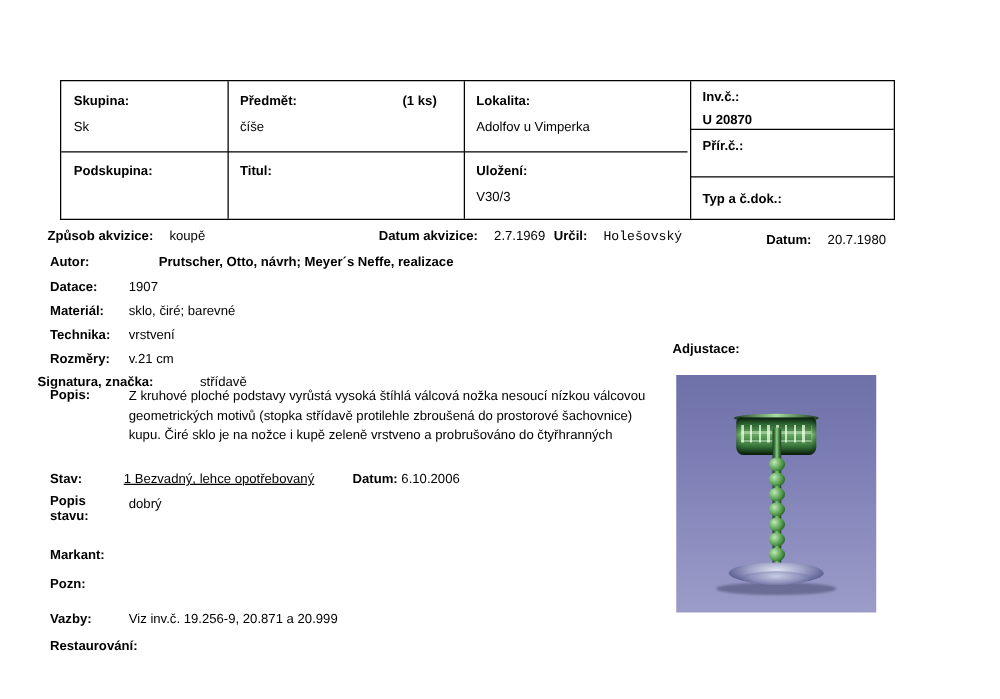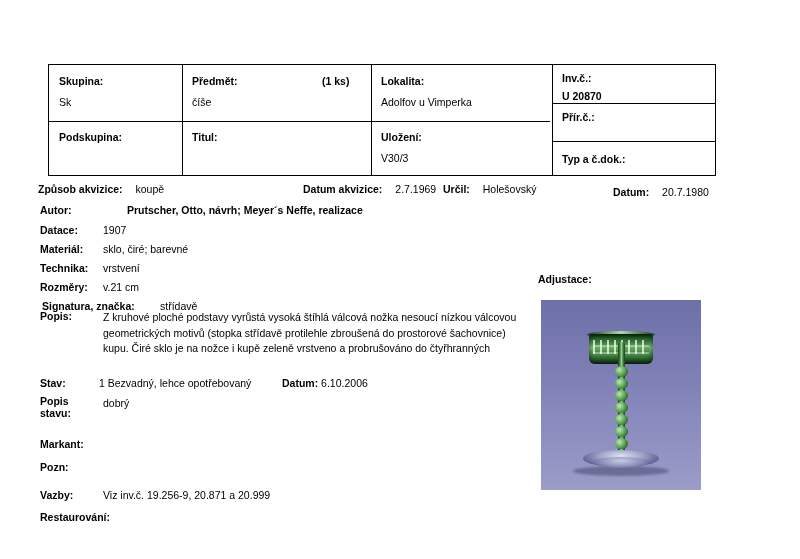--- a/index.html
+++ b/index.html
@@ -236,21 +236,21 @@
   <div class="field-row" style="left:38px; top:183px;">
     <span class="field-label">Způsob akvizice:</span>
     <span class="field-value" style="margin-left:10px;">koupě</span>
   </div>
   <div class="field-row" style="left:282px; top:183px;padding-left:21px;">
     <span class="field-label">Datum akvizice:</span>
     <span class="field-value" style="margin-left:10px;">2.7.1969</span>
   </div>
   <div class="field-row" style="left:443px; top:183px;">
     <span class="field-label">Určil:</span>
-    <span class="field-value" style="margin-left:10px;">Holešovský</span>
+    <span class="field-value" style="margin-left:10px;font-family:Liberation Mono, monospace;">Holešovský</span>
   </div>
   <div class="field-row" style="left:613px; top:186px;">
     <span class="field-label">Datum:</span>
     <span class="field-value" style="margin-left:10px;">20.7.1980</span>
   </div>
 
   <div class="field-row" style="left:40px; top:204px;">
     <span class="field-label">Autor:</span>
   </div>
   <div class="field-row bold" style="left:103px; top:204px;padding-left:24px;">Prutscher, Otto, návrh;    Meyer´s Neffe, realizace</div>
@@ -268,21 +268,21 @@
   <div class="field-row" style="left:40px; top:262px;">
     <span class="field-label">Technika:</span>
   </div>
   <div class="field-row" style="left:103px; top:262px;">vrstvení</div>
 
   <div class="field-row" style="left:40px; top:281px;">
     <span class="field-label">Rozměry:</span>
   </div>
   <div class="field-row" style="left:103px; top:281px;">v.21 cm</div>
 
-  <div class="field-row" style="left:42px; top:300px;">
+  <div class="field-row" style="left:30px; top:300px;">
     <span class="field-label">Signatura, značka:</span>
   </div>
   <div class="field-row" style="left:160px; top:300px;">střídavě</div>
 
   <div class="field-row" style="left:40px; top:310px;">
     <span class="field-label">Popis:</span>
   </div>
 
   <div class="desc-block">
     <div>Z kruhové ploché podstavy vyrůstá vysoká štíhlá válcová nožka nesoucí nízkou válcovou</div>
@@ -306,21 +306,21 @@
     <div class="bead" style="top:126px;"></div>
     <div class="bead" style="top:138px;"></div>
     <div class="shadow"></div>
     <div class="foot"></div>
     <div class="foot2"></div>
   </div>
 
   <div class="field-row" style="left:40px; top:377px;text-align:center;">
     <span class="field-label">Stav:</span>
   </div>
-  <div class="field-row" style="left:99px; top:377px;">1  Bezvadný, lehce opotřebovaný</div>
+  <div class="field-row" style="left:99px; top:377px;text-decoration:underline;">1  Bezvadný, lehce opotřebovaný</div>
   <div class="field-row" style="left:282px; top:377px;">
     <span class="field-label">Datum:</span>
     <span class="field-value" style="">6.10.2006</span>
   </div>
 
   <div class="field-row field-label" style="left:40px; top:395px;">Popis</div>
   <div class="field-row field-label" style="left:40px; top:407px;">stavu:</div>
   <div class="field-row" style="left:103px; top:397px;">dobrý</div>
 
   <div class="field-row field-label" style="left:40px; top:438px;">Markant:</div>

